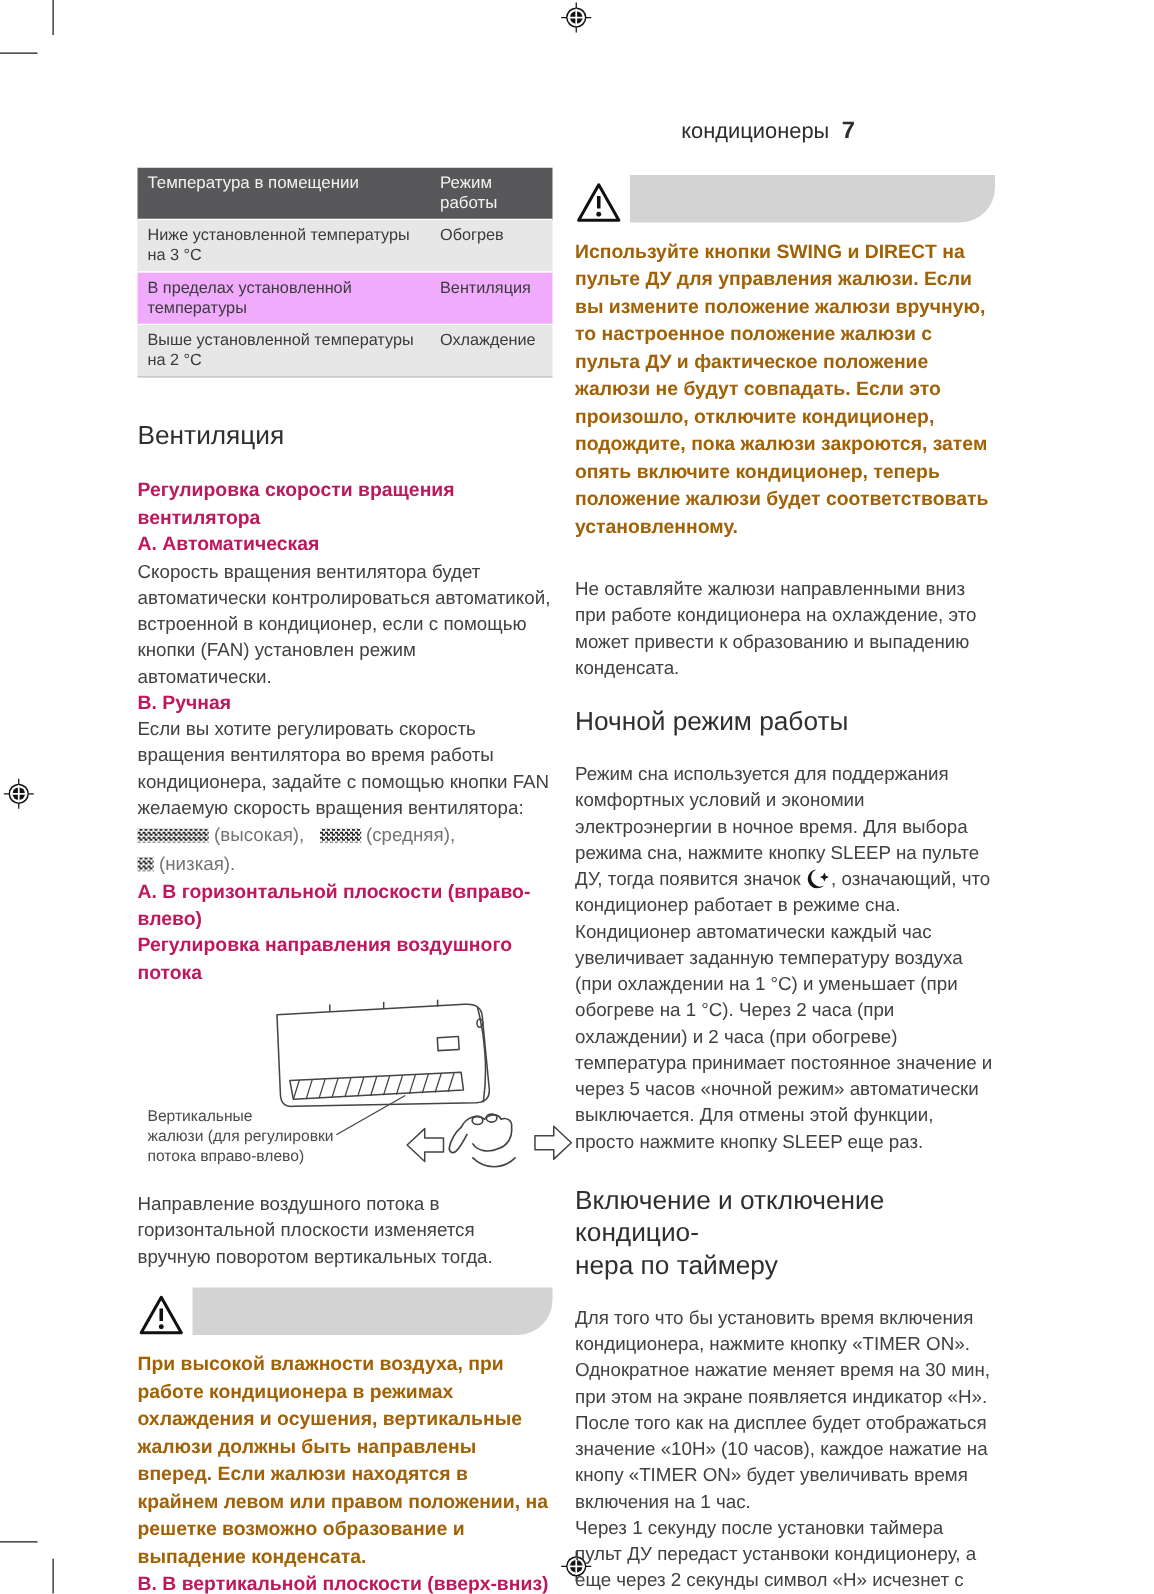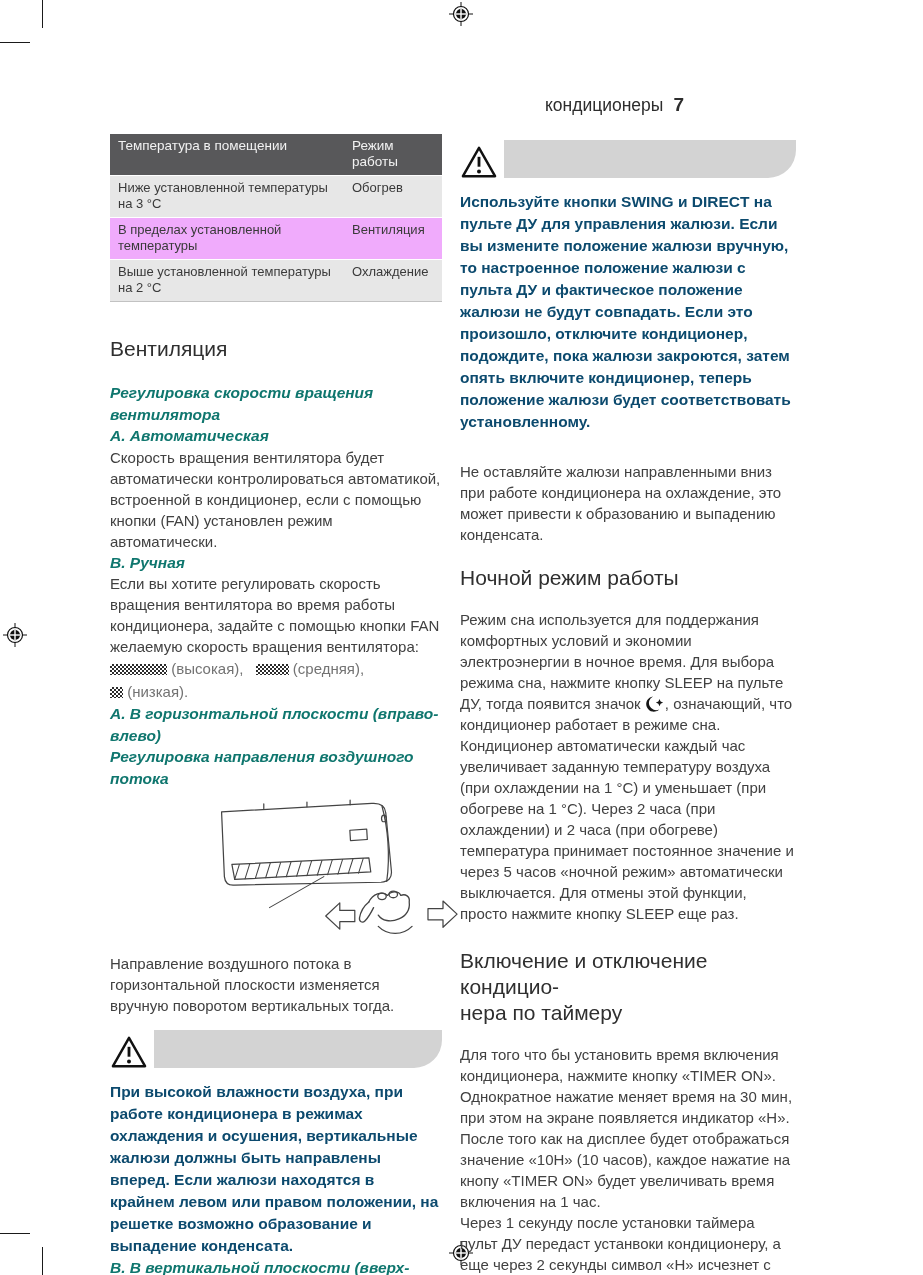--- a/index.html
+++ b/index.html
@@ -12,22 +12,22 @@
   .regmark{position:absolute;width:26px;height:26px;}
   .sidebar{position:absolute;left:823px;top:20px;width:85px;height:615px;background:#b5b5b5;}
   
   .page-header{position:absolute;top:94px;right:133px;font-size:17.5px;color:#2d2d2d;}
   .page-header .num{font-weight:bold;font-size:19px;margin-left:10px;}
   
   .col-left{position:absolute;left:110px;top:133px;width:332px;}
   .col-right{position:absolute;left:460px;top:140px;width:336px;}
   p{margin:0;}
   .p{font-size:15px;line-height:21px;color:#414141;}
-  .pb{font-size:15.5px;line-height:22px;font-weight:bold;color:#0c4a6e;}
-  .sb{font-size:15.5px;line-height:21.5px;font-weight:bold;color:#0f766e;font-style:italic;}
+  .pb{font-size:15.5px;line-height:22px;font-weight:bold;color:#a16207;}
+  .sb{font-size:15.5px;line-height:21.5px;font-weight:bold;color:#be185d;}
   .h2{font-size:21px;line-height:26px;font-weight:400;color:#2f2f2f;margin:0;}
   
   .ctable{width:100%;border-collapse:collapse;margin-bottom:34px;font-size:13px;line-height:15.5px;}
   .ctable .hd{background:#58585a;color:#f2f2f2;font-size:13.5px;}
   .ctable td,.ctable th{text-align:left;vertical-align:top;padding:4px 4px 6px 8px;font-weight:400;}
   .ctable .r-light{background:#e7e7e7;color:#3a3a3a;}
   .ctable .r-mid{background:#f0abfc;color:#3a3a3a;}
   .ctable tr{border-top:1px solid #fff;}
   .ctable{border-bottom:1px solid #c2c2c2;}
   .ctable .c1{width:222px;}
@@ -170,20 +170,23 @@
             <path d="M264,114 c-5,4 -9,11 -10,17 c-0.5,4 3,6 6,3 c4,-4 7,-10 9,-14"></path>
             <ellipse cx="278" cy="108" rx="4.5" ry="3.5"></ellipse>
             <ellipse cx="290" cy="106" rx="4.5" ry="3.5"></ellipse>
             <path d="M274,140 c10,10 26,10 36,0"></path>
           </g>
 
           <path d="M249,123 L233,123 L233,115 L218,129 L233,143 L233,135 L249,135 Z" fill="#fff"></path>
           <path d="M327,121 L343,121 L343,113 L358,127 L343,141 L343,133 L327,133 Z" fill="#fff"></path>
         </g>
       </svg>
+      <div class="fig-label">Вертикальные
+жалюзи (для регулировки
+потока вправо-влево)</div>
     </div>
 
     <p class="p mb14">Направление воздушного потока в горизонтальной плоскости изменяется вручную поворотом вертикальных тогда.</p>
 
     <div class="warnrow">
       <svg class="tri" width="38" height="34" viewBox="0 0 40 36">
         <path d="M20,3 L37,33 L3,33 Z" fill="#fff" stroke="#111" stroke-width="2.6" stroke-linejoin="round"></path>
         <path d="M20,12.5 L20,23" stroke="#111" stroke-width="3"></path>
         <circle cx="20" cy="28" r="2.1" fill="#111"></circle>
       </svg>

